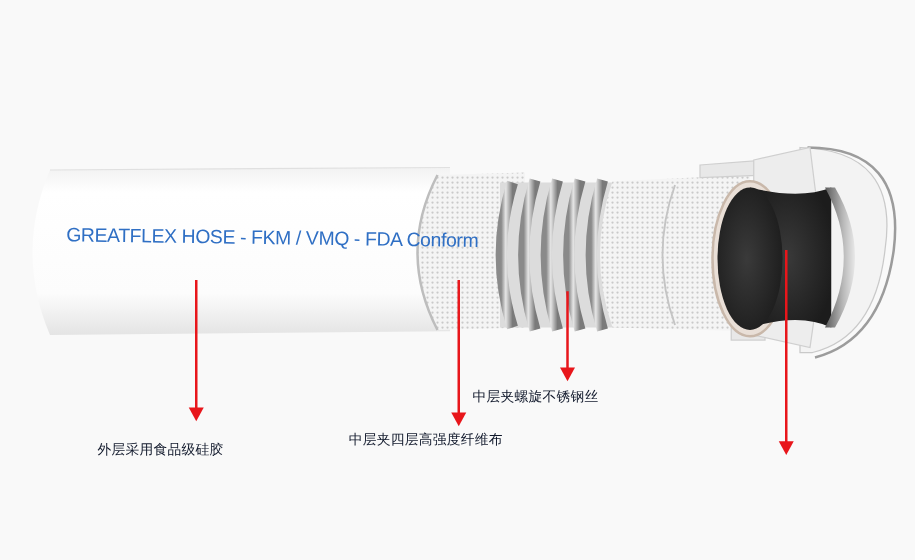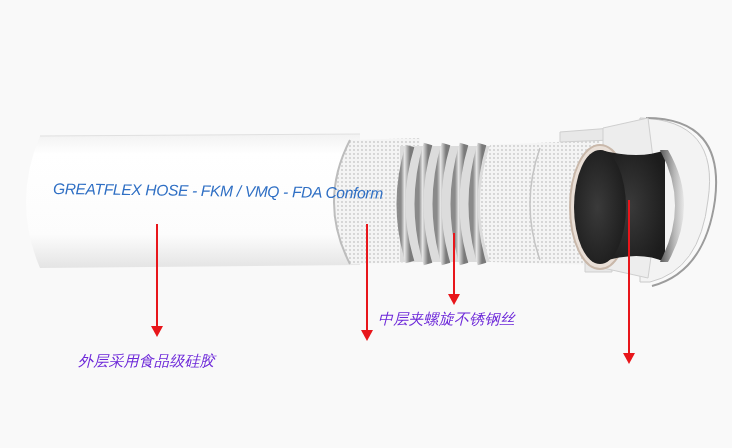--- a/index.html
+++ b/index.html
@@ -2,31 +2,31 @@
 <html><head>
 <meta charset="utf-8">
 <style>
   html, body { margin: 0; padding: 0; }
   body {
     width: 732px; height: 448px;
     background: #f9f9f9;
     position: relative; overflow: hidden;
     font-family: "DejaVu Sans", "Liberation Sans", sans-serif;
   }
-  .stage { position: absolute; inset: 0; font-style: italic; }
+  .stage { position: absolute; inset: 0; }
   svg.hose { position: absolute; left: 0; top: 0; }
   .brand {
     position: absolute; left: 53px; top: 180px;
     font-family: "Liberation Sans", sans-serif;
     font-size: 15.5px; color: #2f6fc4; letter-spacing: -0.3px;
     transform: rotate(0.8deg); transform-origin: left center;
     white-space: nowrap; font-weight: 500;
   }
   .label {
-    position: absolute; font-size: 15px; color: #6d28d9;
+    position: absolute; font-size: 11px; color: #0f172a;
     white-space: nowrap; letter-spacing: 0.2px;
   }
   .arrow { position: absolute; width: 2px; background: #e8161b; }
   .arrow::after {
     content: ""; position: absolute; left: -5px; bottom: -9px;
     border-left: 6px solid transparent; border-right: 6px solid transparent;
     border-top: 11px solid #e8161b;
   }
 </style>
 </head>
@@ -102,14 +102,15 @@
   </svg>
 
   <div class="brand">GREATFLEX HOSE - FKM / VMQ - FDA Conform</div>
 
   <div class="arrow" style="left:156px; top:224px; height:104px;"></div>
   <div class="arrow" style="left:366px; top:224px; height:108px;"></div>
   <div class="arrow" style="left:453px; top:233px; height:63px;"></div>
   <div class="arrow" style="left:628px; top:200px; height:155px;"></div>
 
   <div class="label" style="left:78px; top:352px;">外层采用食品级硅胶</div>
+  <div class="label" style="left:279px; top:344px;">中层夹四层高强度纤维布</div>
   <div class="label" style="left:378px; top:310px;">中层夹螺旋不锈钢丝</div>
 </div>
 
 </body></html>

